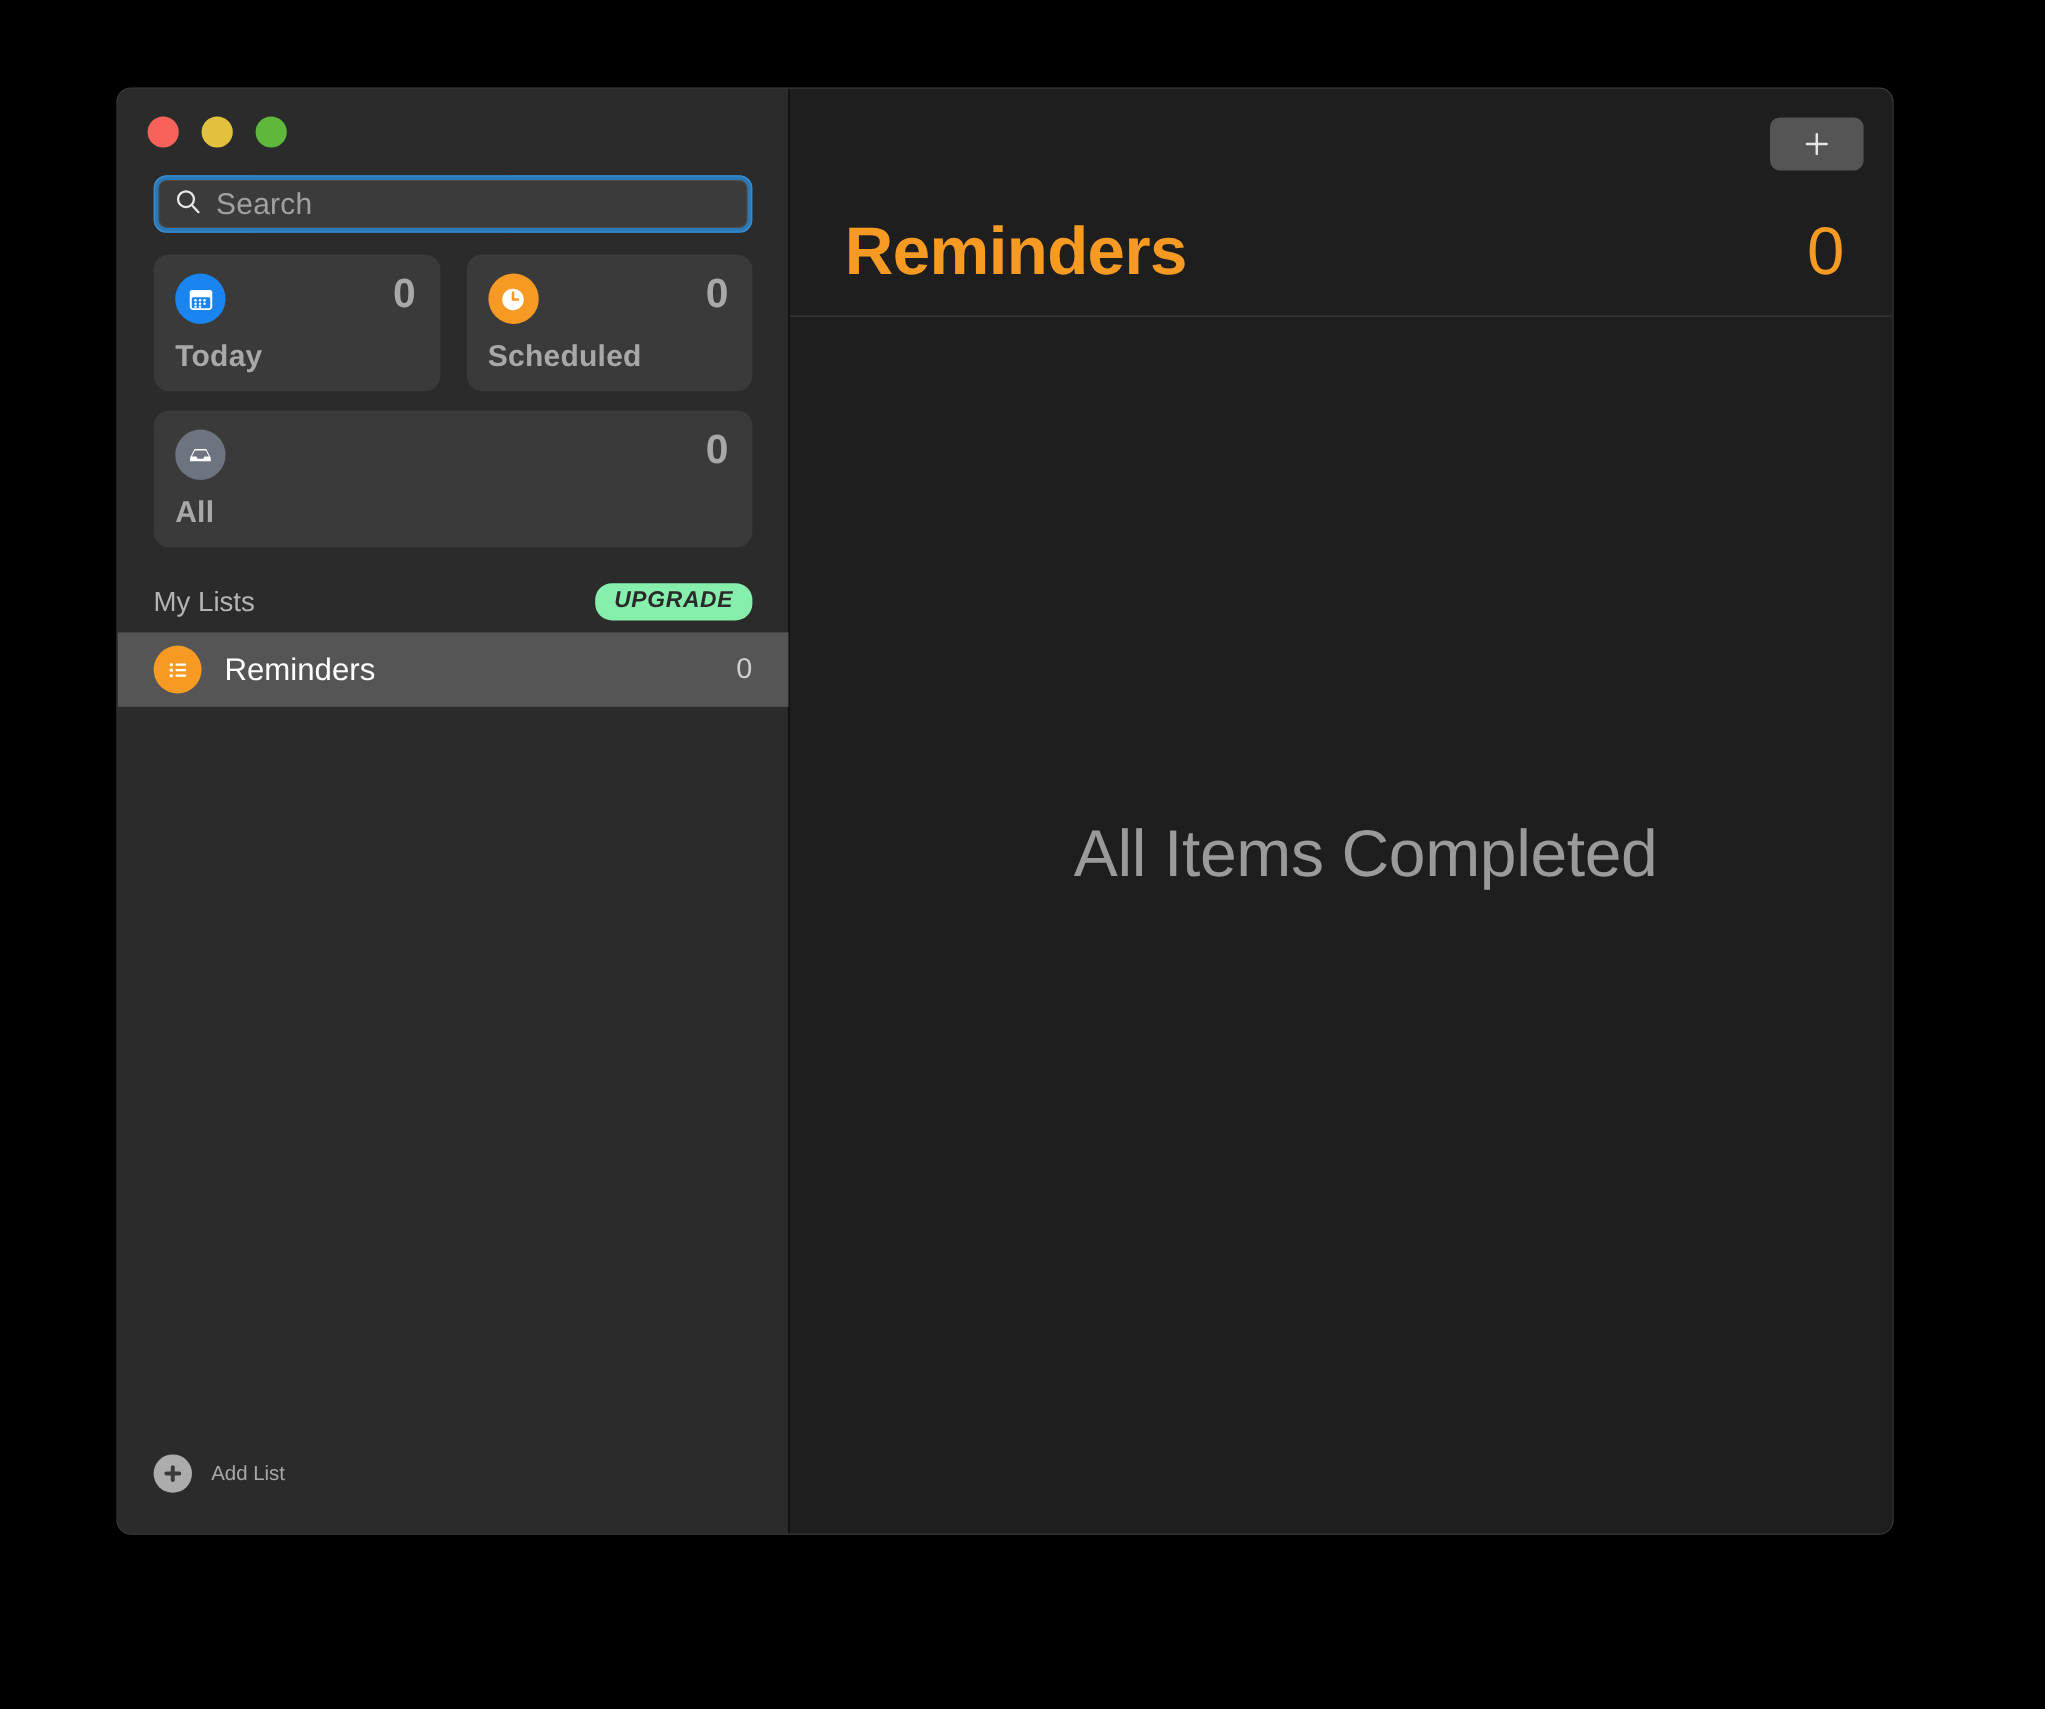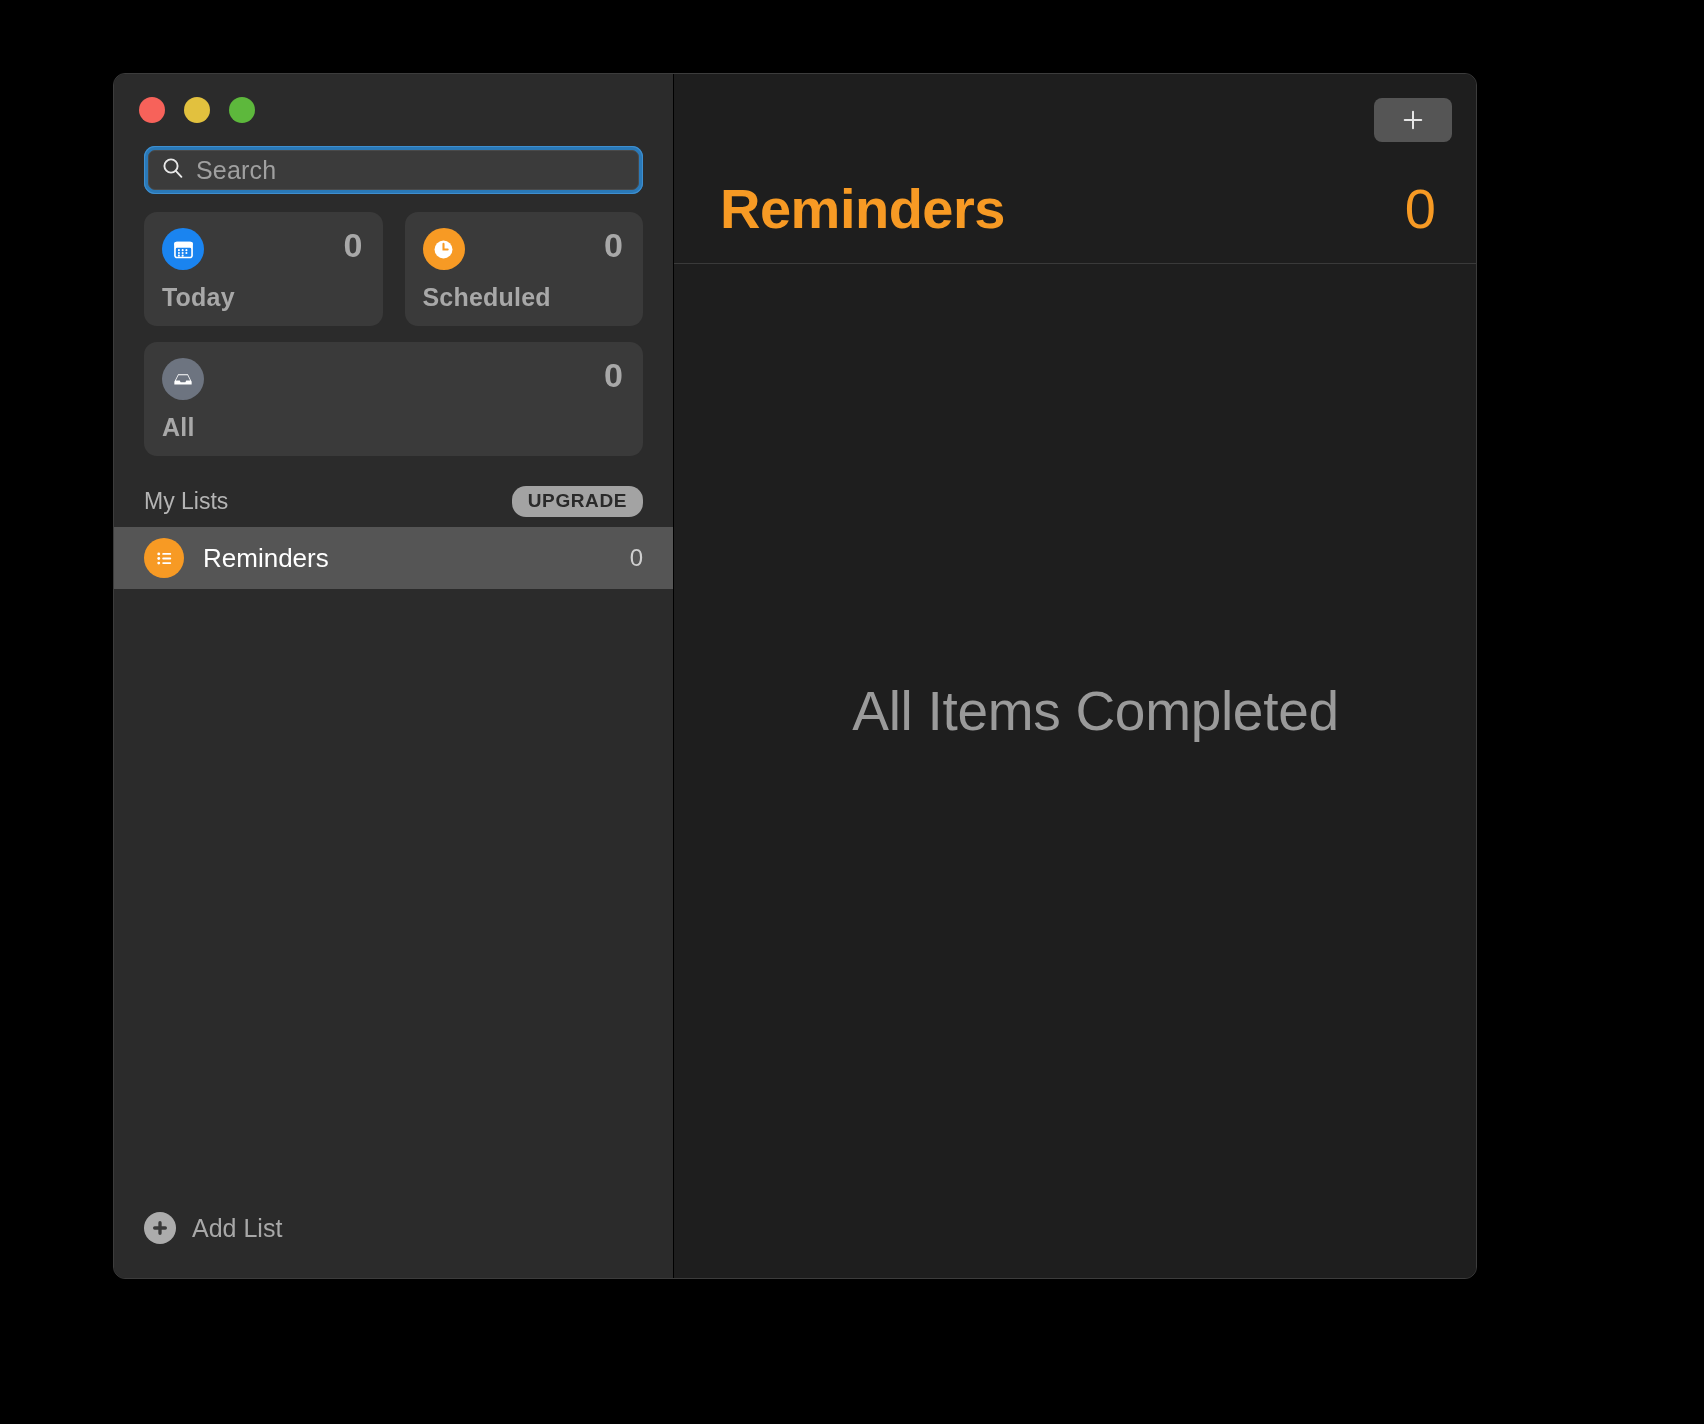--- a/index.html
+++ b/index.html
@@ -4,22 +4,22 @@
 <style>
   * { margin:0; padding:0; box-sizing:border-box; }
   html, body {
     width:1704px; height:1424px;
     background:#000;
     font-family:"Liberation Sans", sans-serif;
     overflow:hidden;
   }
   #window {
     position:absolute;
-    left:113px; top:73px;
-    width:1364px; height:1206px;
+    left:97px; top:73px;
+    width:1481px; height:1206px;
     background:#1e1e1e;
     border-radius:12px;
     border:1px solid #3c3c3c;
     display:flex;
     overflow:hidden;
     box-shadow:0 10px 40px rgba(0,0,0,.6);
   }
 
   
   #sidebar {
@@ -100,27 +100,28 @@
   .ic-all   { background:#6d7480; }
 
   .mylists-row {
     display:flex;
     align-items:center;
     justify-content:space-between;
     padding:14px 30px 10px 30px;
   }
   .mylists-label { color:#b4b4b4; font-size:23px; }
   .upgrade {
-    background:#a3a3a3;
+    background:#86efac;
     color:#2a2a2a;
     font-size:19px;
     font-weight:bold;
     letter-spacing:.6px;
     border-radius:14px;
     padding:4px 16px 5px 16px;
+    font-style:italic;
   }
 
   .list-row {
     display:flex;
     align-items:center;
     gap:19px;
     padding:11px 30px 11px 30px;
     background:#555555;
     height:62px;
   }
@@ -140,21 +141,21 @@
     align-items:center;
     gap:16px;
     padding:0 30px 34px 30px;
   }
   .addlist .plus-circle {
     width:32px; height:32px; border-radius:50%;
     background:#acacac;
     display:flex; align-items:center; justify-content:center;
     flex-shrink:0;
   }
-  .addlist .alabel { color:#a8a8a8; font-size:25px; }
+  .addlist .alabel { color:#a8a8a8; font-size:17px; }
 
   
   #content {
     flex:1;
     background:#1e1e1e;
     display:flex;
     flex-direction:column;
     position:relative;
   }
   .content-header {

